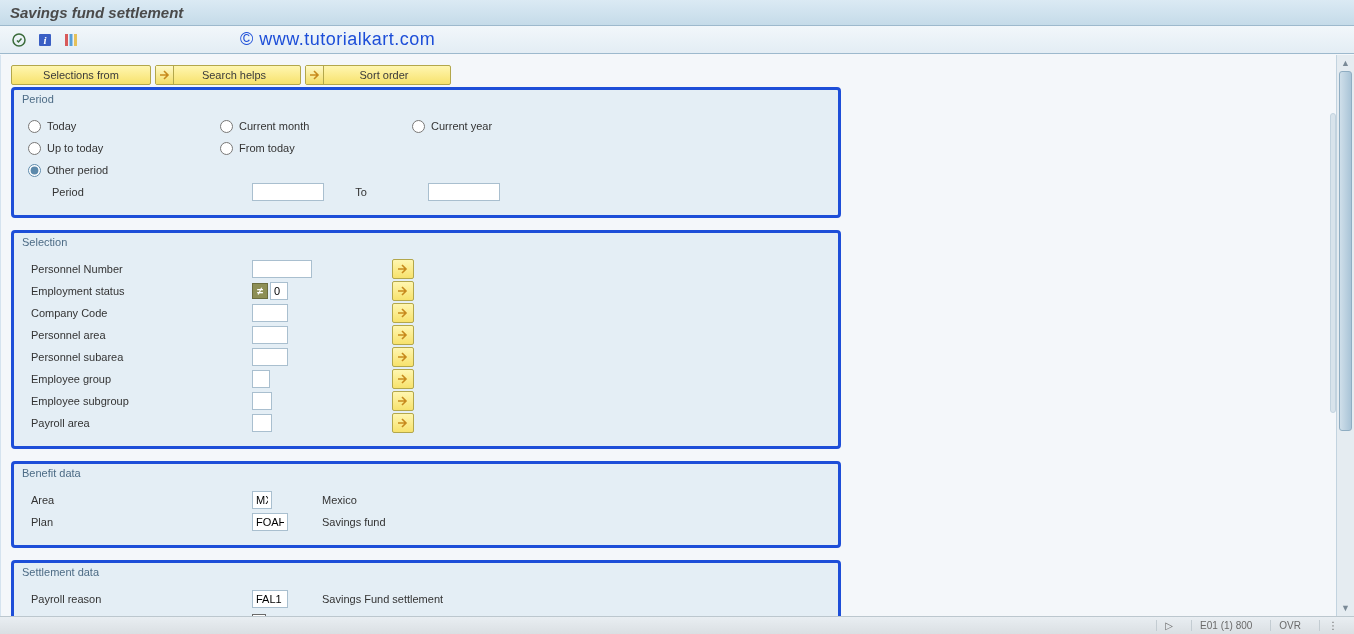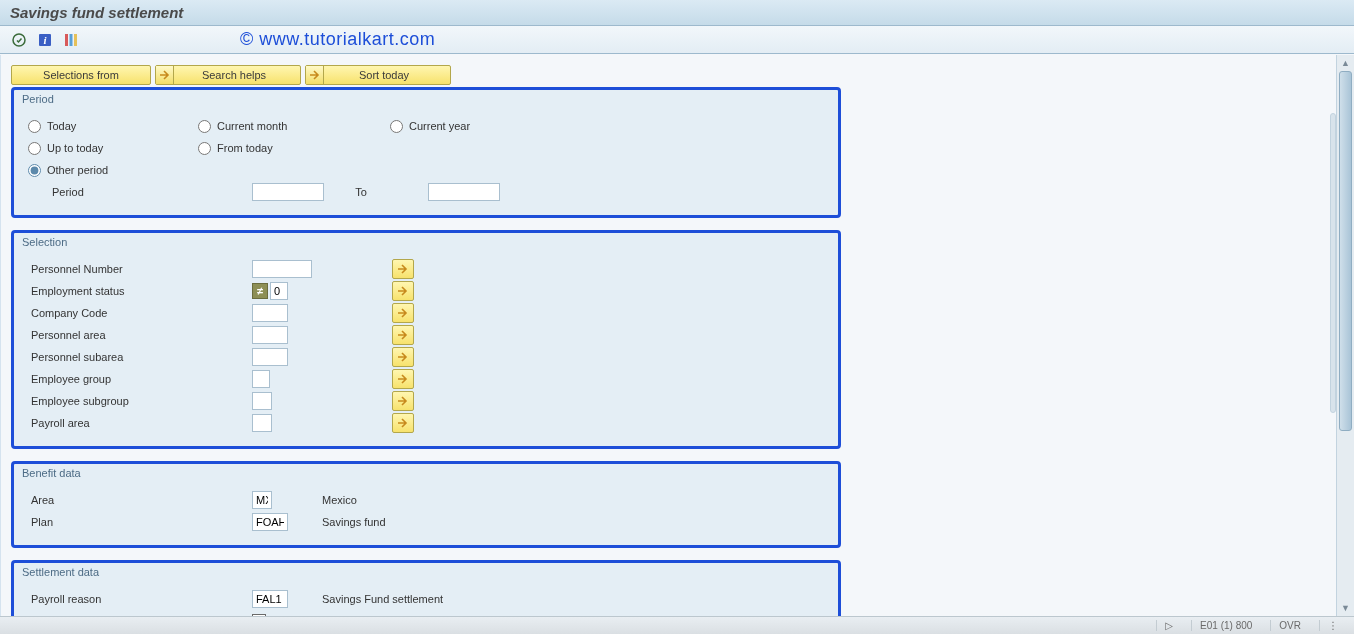--- a/index.html
+++ b/index.html
@@ -112,21 +112,21 @@
     font-size: 11px;
   }
   .group .group-body {
     padding: 6px 10px 12px 14px;
   }
   .radio-row {
     display: flex;
     height: 22px;
     align-items: center;
   }
-  .radio-col1 { width: 170px; display: flex; align-items: center; gap: 6px; }
+  .radio-col1 { width: 192px; display: flex; align-items: center; gap: 6px; }
   .radio-col2 { width: 192px; display: flex; align-items: center; gap: 6px; }
   .radio-col3 { width: 200px; display: flex; align-items: center; gap: 6px; }
   .field-row {
     display: flex;
     align-items: center;
     height: 22px;
     margin-top: 0;
   }
   .lbl { width: 224px; padding-left: 3px; }
   .lbl-indent { width: 224px; padding-left: 24px; }
@@ -277,21 +277,21 @@
             </svg>
         </span>
         <span>Search helps</span>
       </button>
       <button class="yellow-btn split">
         <span class="icon-slot">
           <svg width="12" height="10" viewBox="0 0 12 10">
               <path d="M1 5h7M5 1l4 4-4 4" stroke="#c78a1d" stroke-width="1.6" fill="none"></path>
             </svg>
         </span>
-        <span>Sort today</span>
+        <span>Sort order</span>
       </button>
     </div>
 
     <div class="group">
       <div class="group-title">Period</div>
       <div class="group-body">
         <div class="radio-row">
           <label class="radio-col1">
               <input type="radio" name="period" style=""> 
               <span>Today</span>

